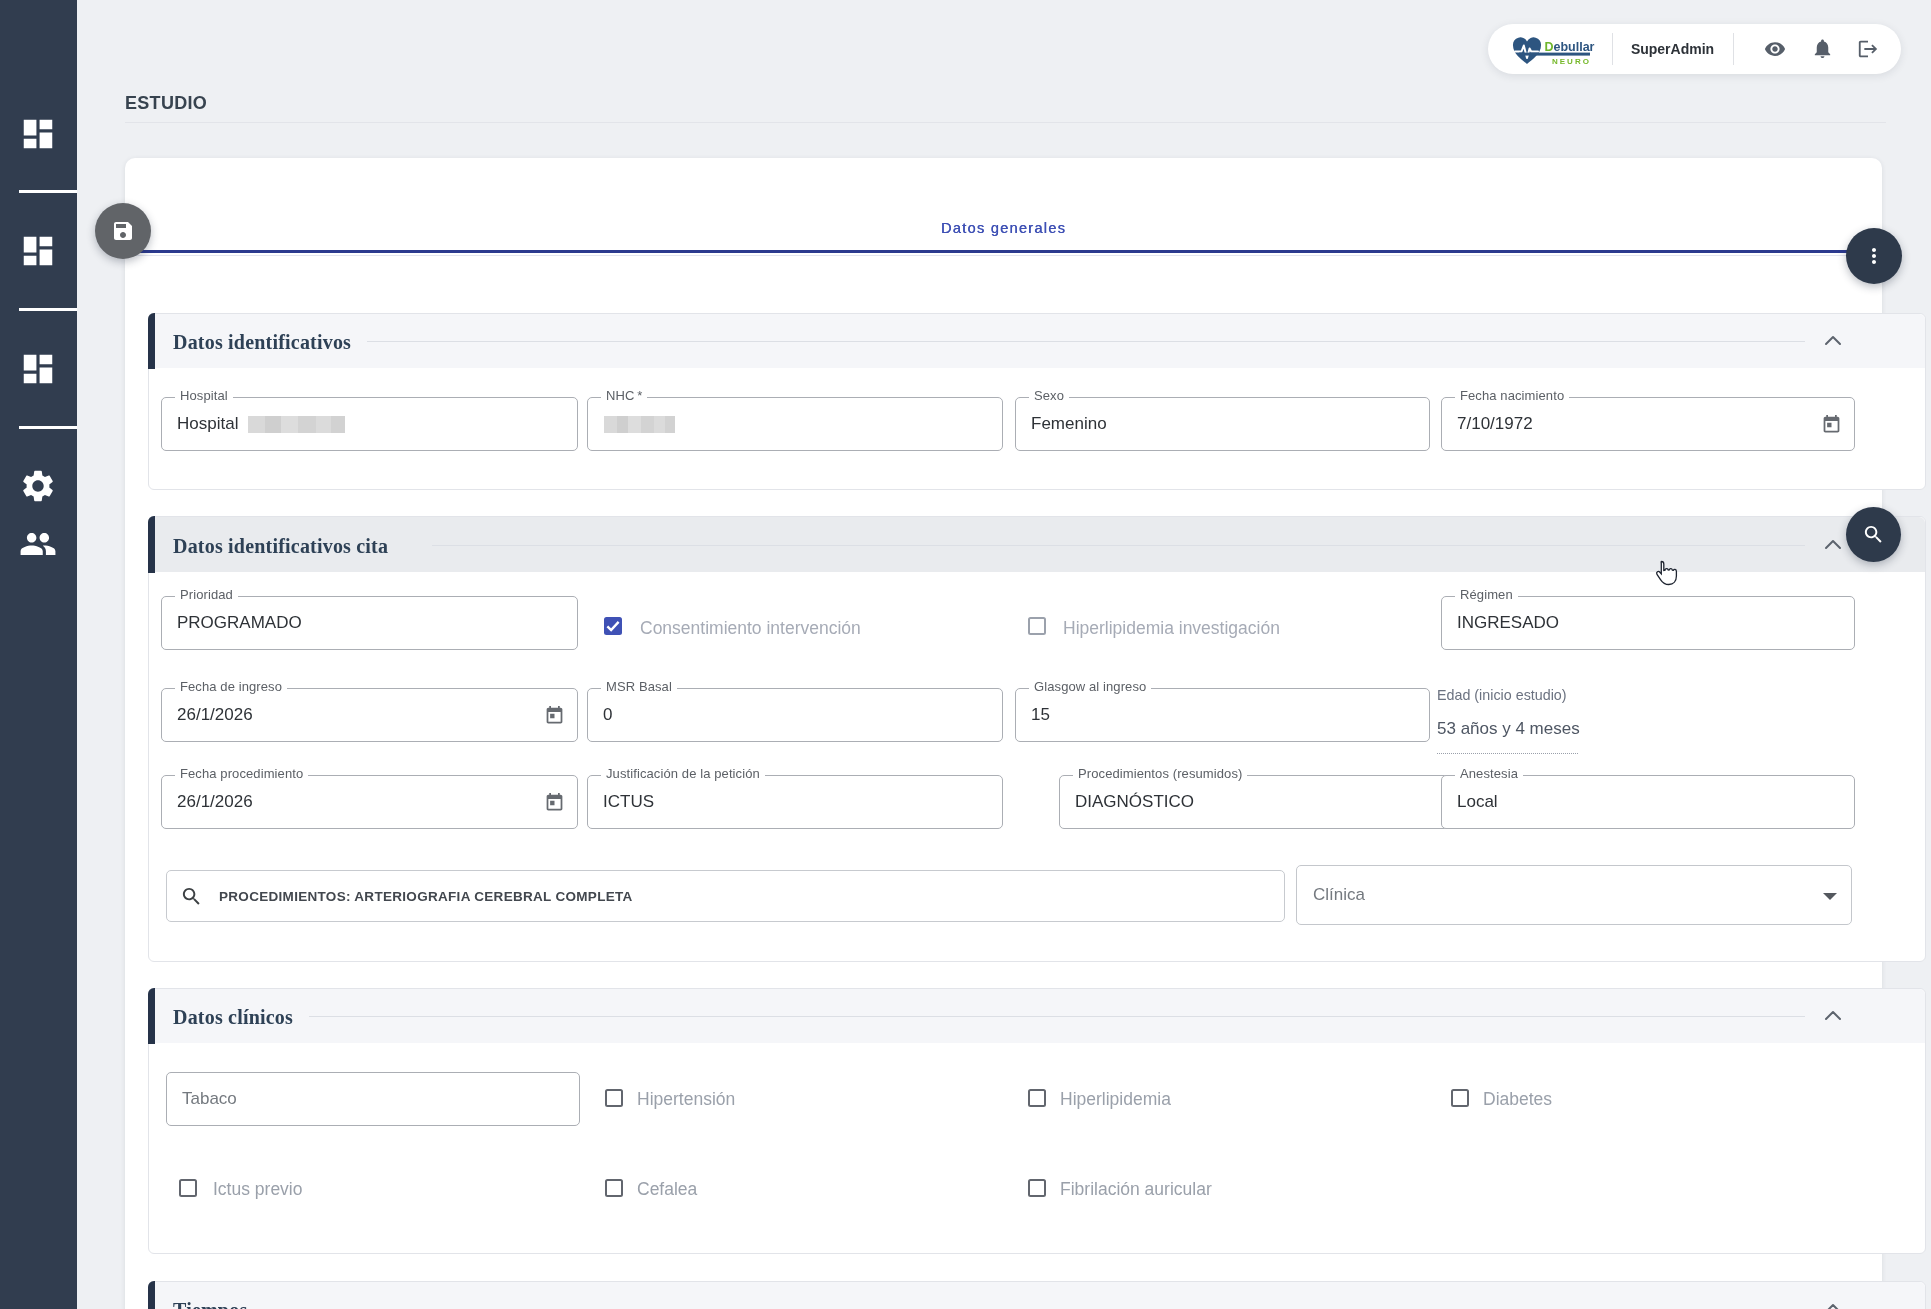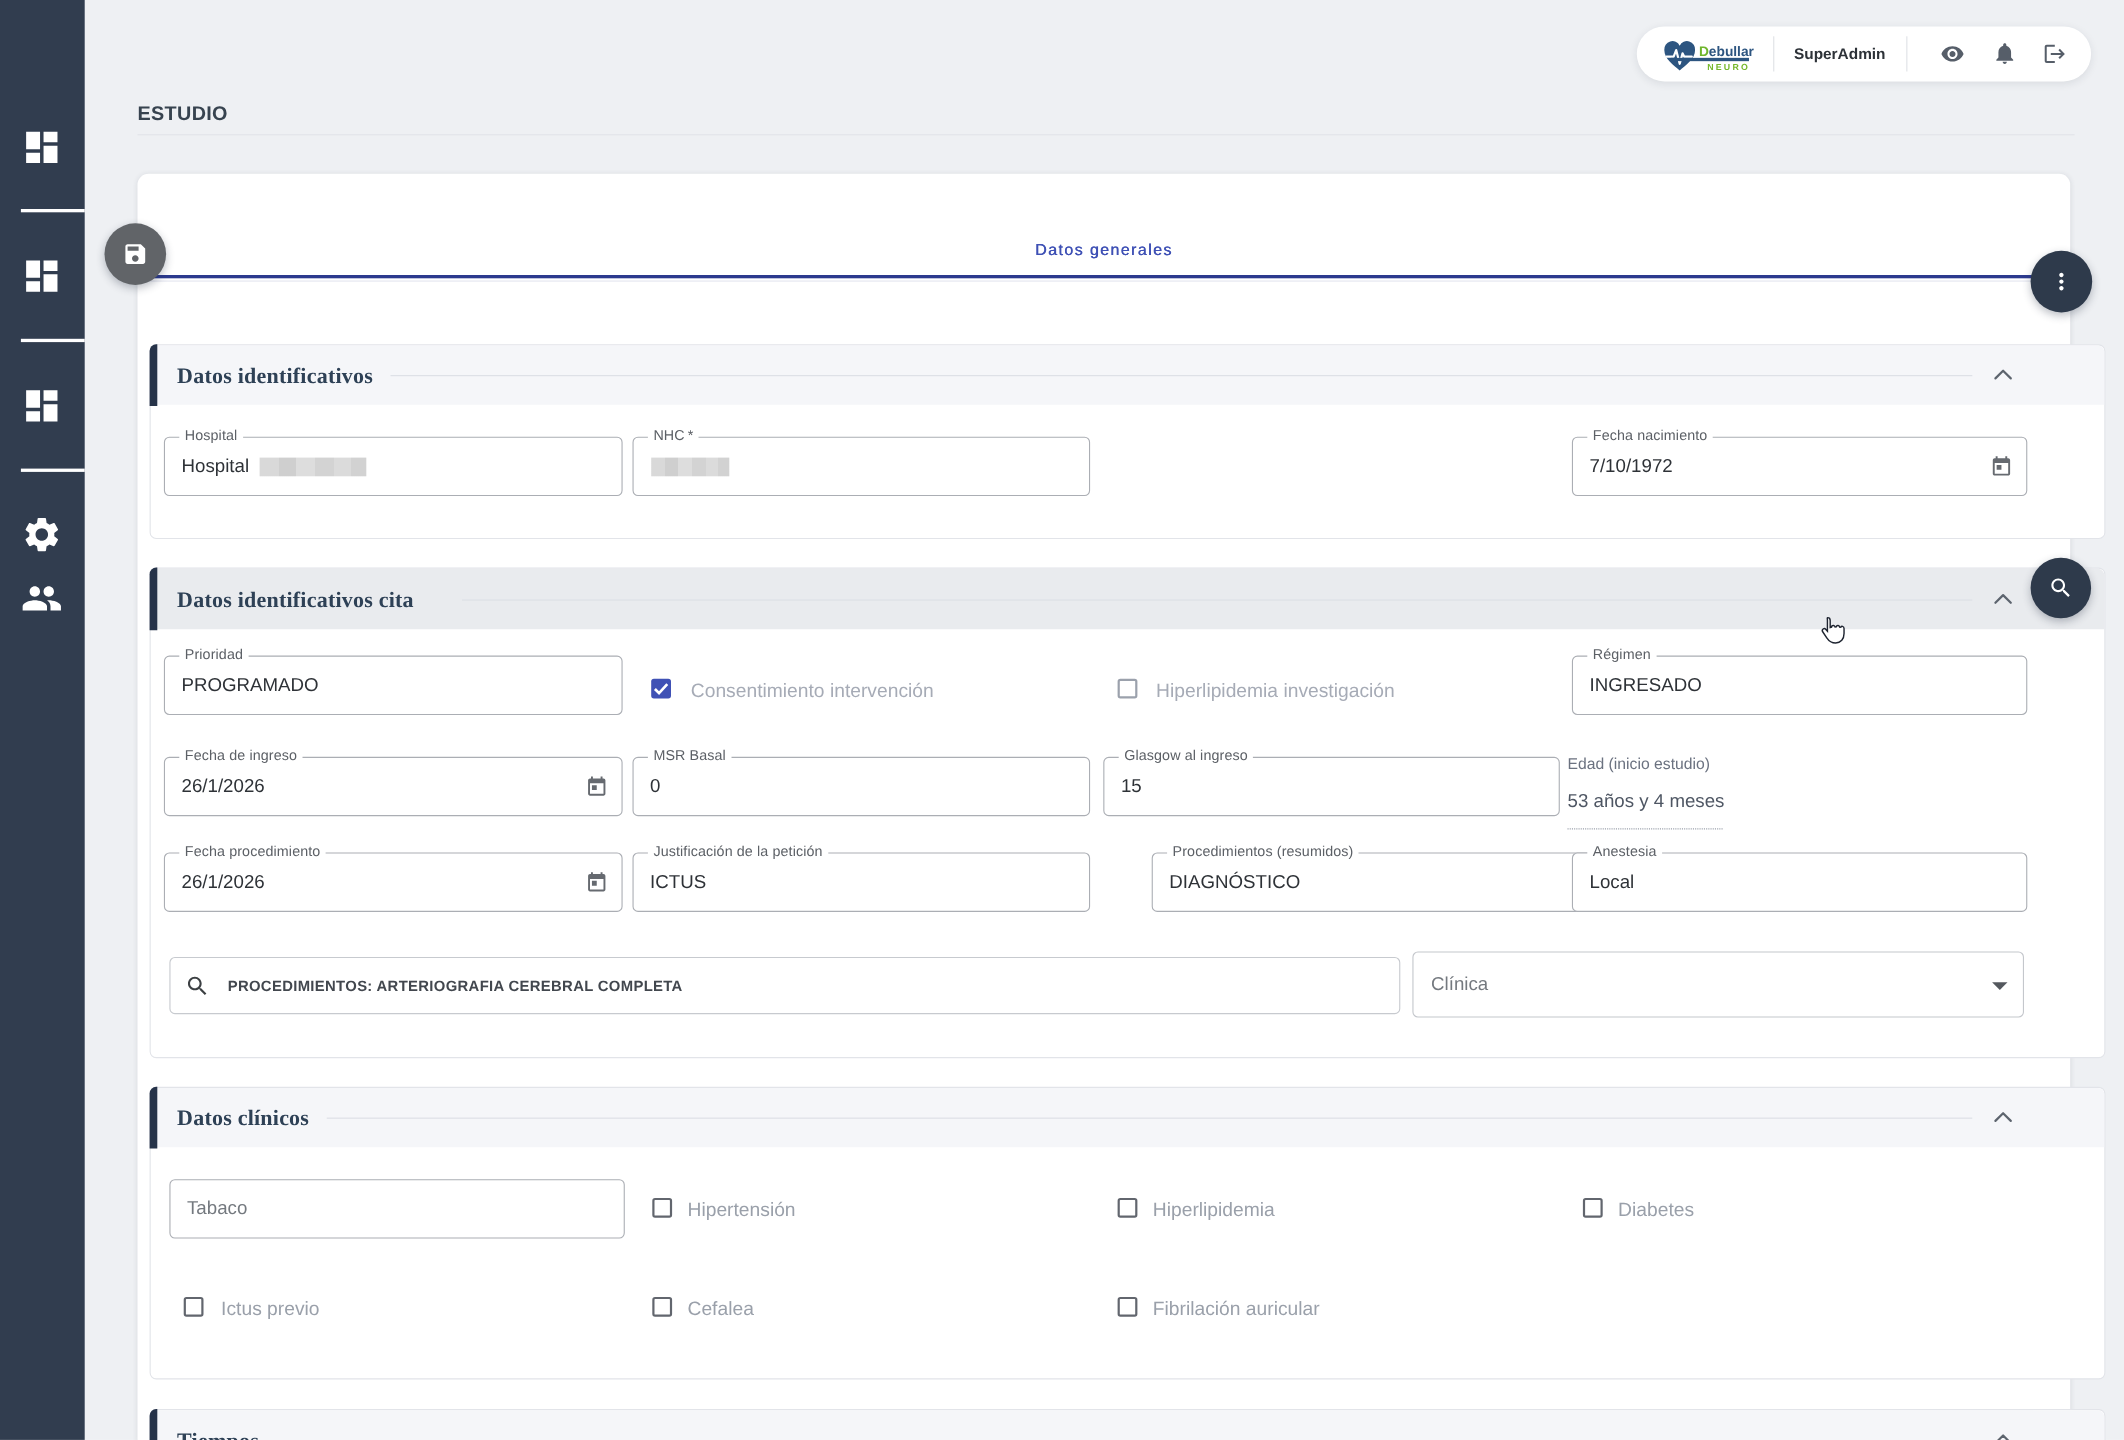--- a/index.html
+++ b/index.html
@@ -26,21 +26,21 @@
   #card { position:absolute; left:125px; top:158px; width:1757px; height:1160px; background:#fff; border-radius:10px; box-shadow:0 1px 5px rgba(40,50,70,.10); }
   #tablabel { position:absolute; left:125px; top:220px; width:1757px; text-align:center; font-size:14.5px; font-weight:400; letter-spacing:1.3px; color:#3f51b5; text-shadow:.4px 0 0 #3f51b5; }
   #inkbar { position:absolute; left:125px; top:250px; width:1757px; height:3px; background:#2c3a8e; }
   #inkbar2 { position:absolute; left:125px; top:255px; width:1757px; height:1px; background:#e3e5ef; }
 
   
   .fab { position:absolute; border-radius:50%; box-shadow:0 3px 8px rgba(30,40,60,.30); z-index:6; }
   .fab svg { position:absolute; fill:#fff; }
 
   
-  .sec { position:absolute; left:136px; width:1778px; background:#fff; border:1px solid #e2e4e9; border-radius:6px; }
+  .sec { position:absolute; left:148px; width:1778px; background:#fff; border:1px solid #e2e4e9; border-radius:6px; }
   .sechead { position:absolute; left:0; top:0; width:100%; border-radius:6px 6px 0 0; }
   .accent { position:absolute; left:-1px; top:-1px; width:7px; border-radius:6px 0 0 0; background:#263349; }
   .sectitle { position:absolute; left:24px; letter-spacing:.2px; font-family:"Liberation Serif", serif; font-weight:700; font-size:20px; color:#2e4156; white-space:nowrap; }
   .secline { position:absolute; height:1px; background:#dcdfe5; }
   .chev { position:absolute; left:1674px; }
 
   
   .fld { position:absolute; height:54px; border:1px solid #abaeb4; border-radius:5px; background:#fff; }
   .fld .lab { position:absolute; top:-10px; left:13px; background:#fff; padding:0 5px; font-size:13px; color:#5c6066; letter-spacing:.1px; white-space:nowrap; }
   .fld .val { position:absolute; left:15px; top:0; height:100%; display:flex; align-items:center; font-size:17px; color:#2e3237; white-space:nowrap; }
@@ -138,20 +138,24 @@
 
   <div class="fld" style="left:12px; top:83px; width:417px;">
     <span class="lab">Hospital</span>
       <span class="val">Hospital</span>
     <span class="redact" style="left:86px; width:97px;"></span>
   </div>
   <div class="fld" style="left:438px; top:83px; width:416px;">
     <span class="lab">NHC *</span>
     <span class="redact" style="left:16px; width:71px;"></span>
   </div>
+  <div class="fld" style="left:866px; top:83px; width:415px;">
+    <span class="lab">Sexo</span>
+      <span class="val">Femenino</span>
+  </div>
   <div class="fld" style="left:1292px; top:83px; width:414px;">
     <span class="lab">Fecha nacimiento</span>
       <span class="val">7/10/1972</span>
     <svg class="cal" width="21" height="21" viewBox="0 0 24 24">
         <path d="M19 3h-1V1h-2v2H8V1H6v2H5c-1.11 0-1.99.9-1.99 2L3 19c0 1.1.89 2 2 2h14c1.1 0 2-.9 2-2V5c0-1.1-.9-2-2-2zm0 16H5V8h14v11zM7 10h5v5H7z"></path>
       </svg>
   </div>
 </div>
 
 <div class="sec" style="top:516px; height:446px;">

